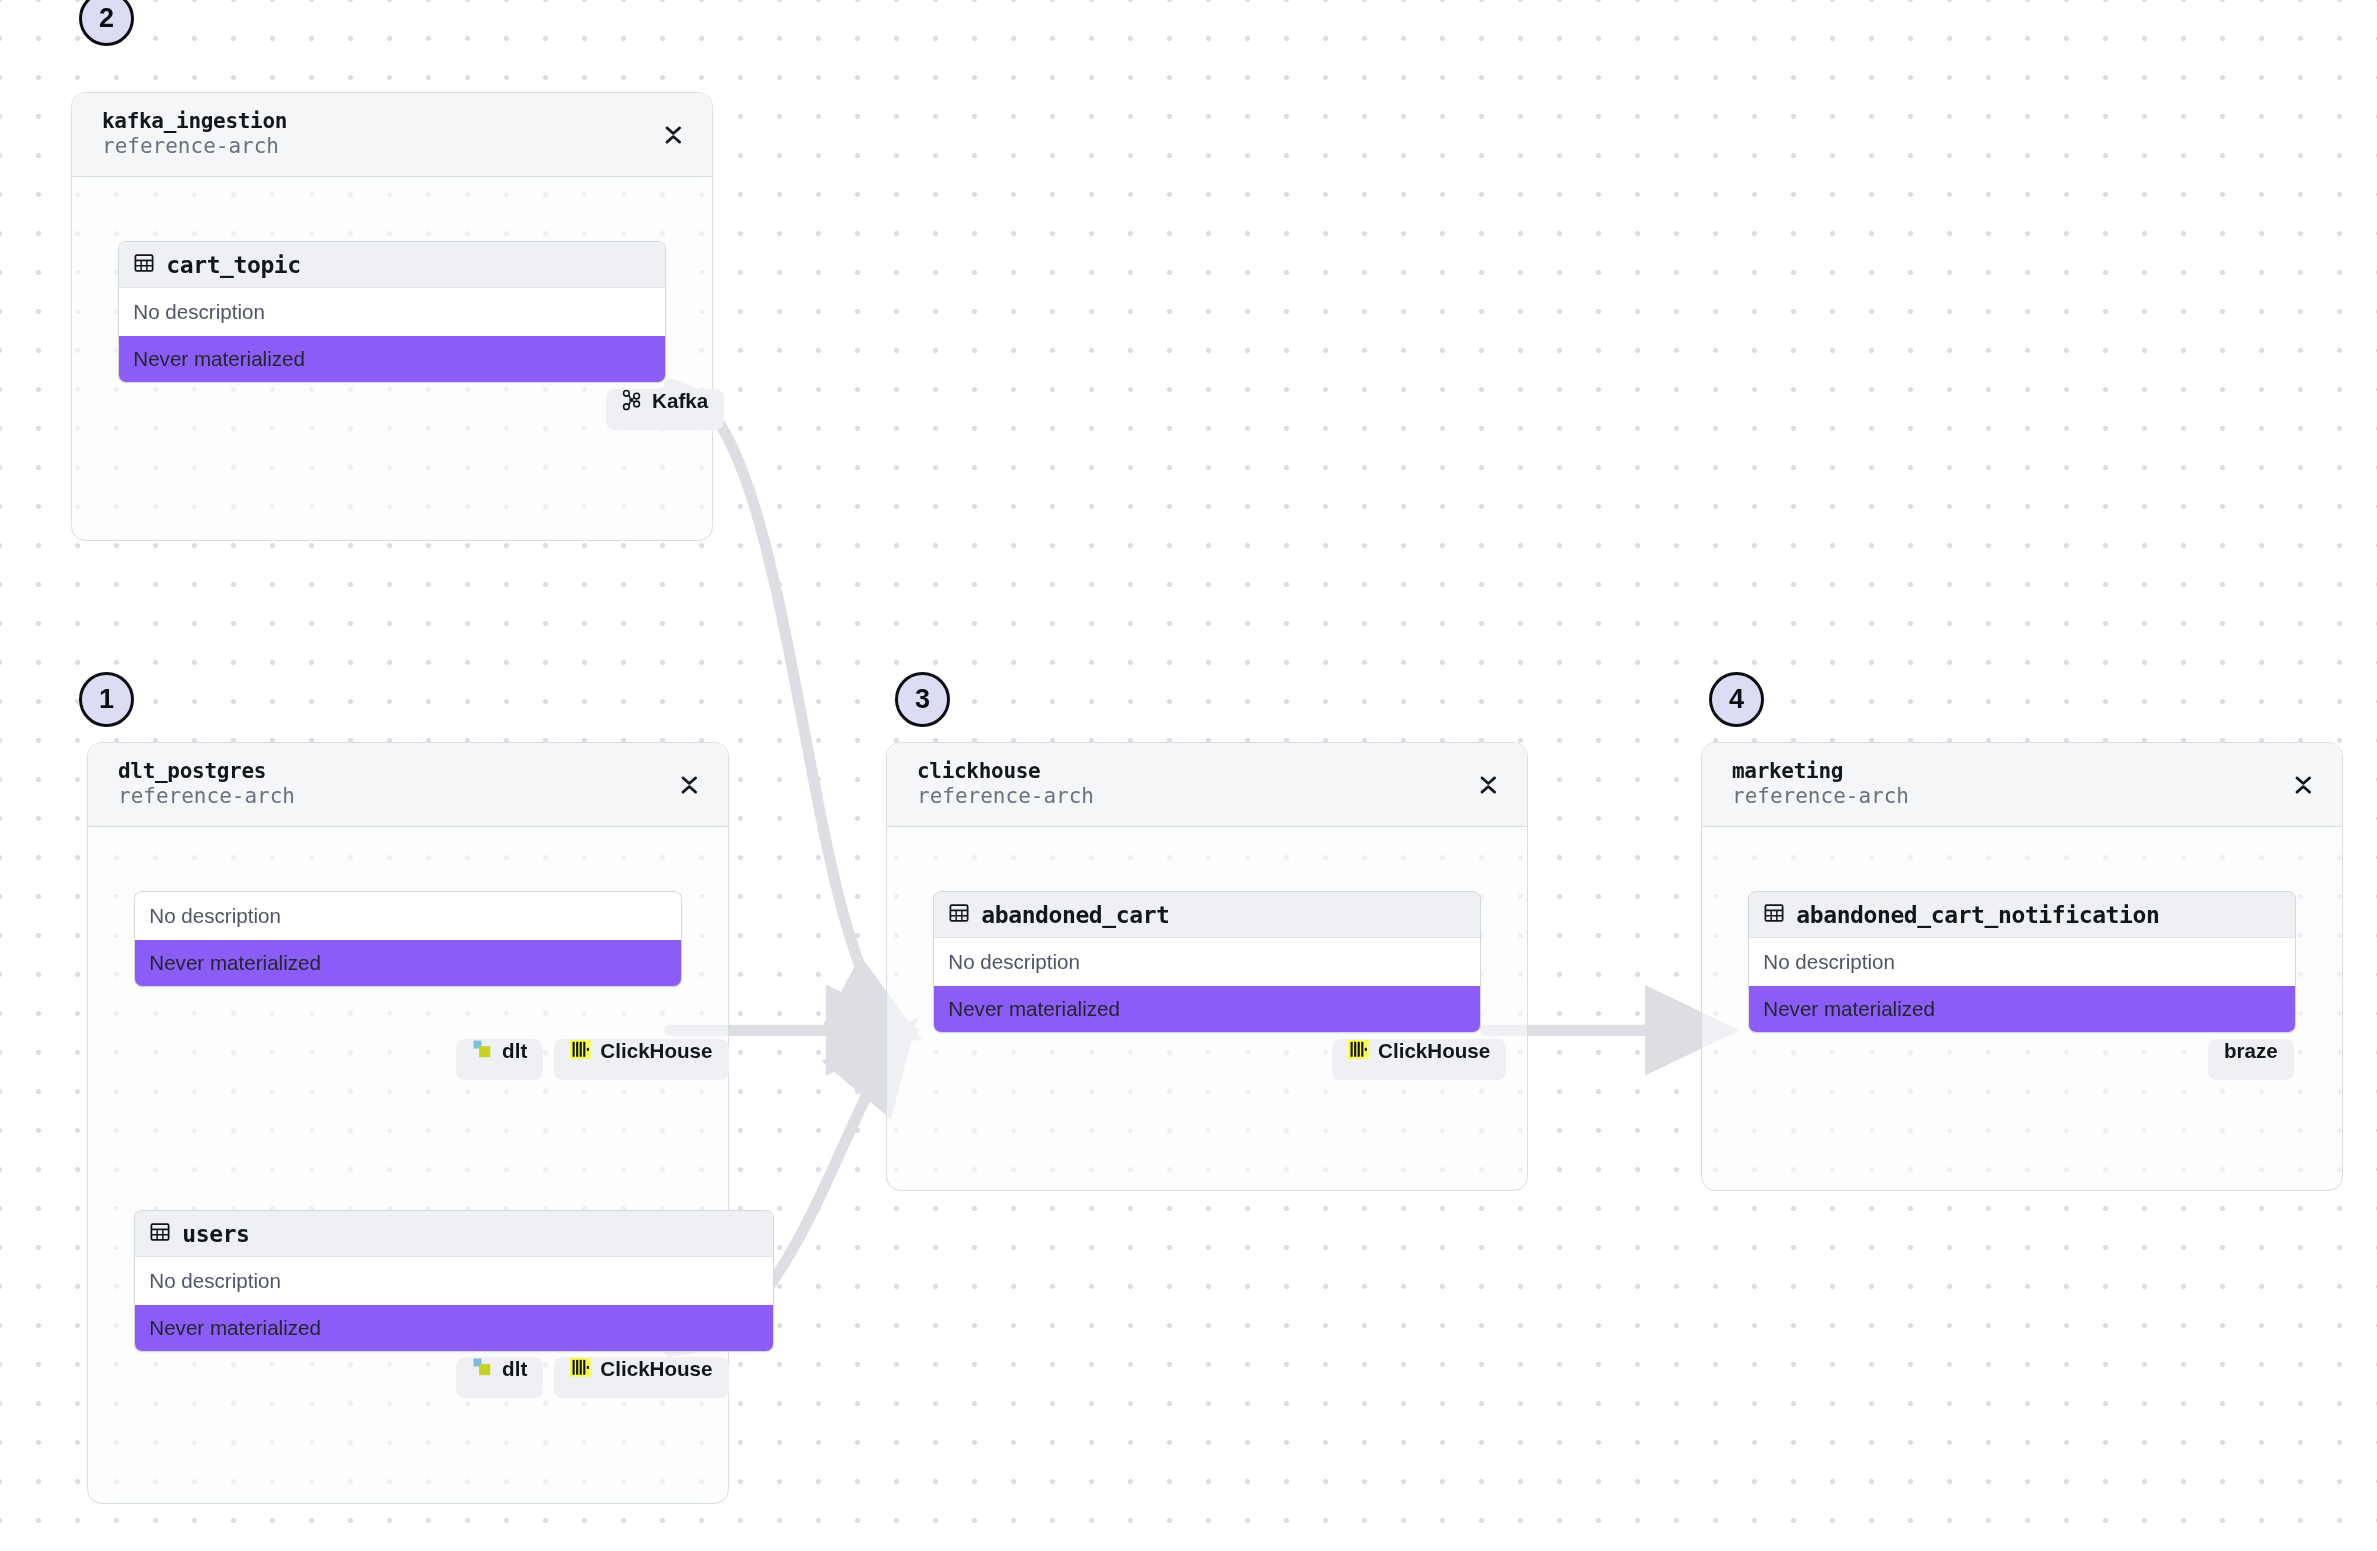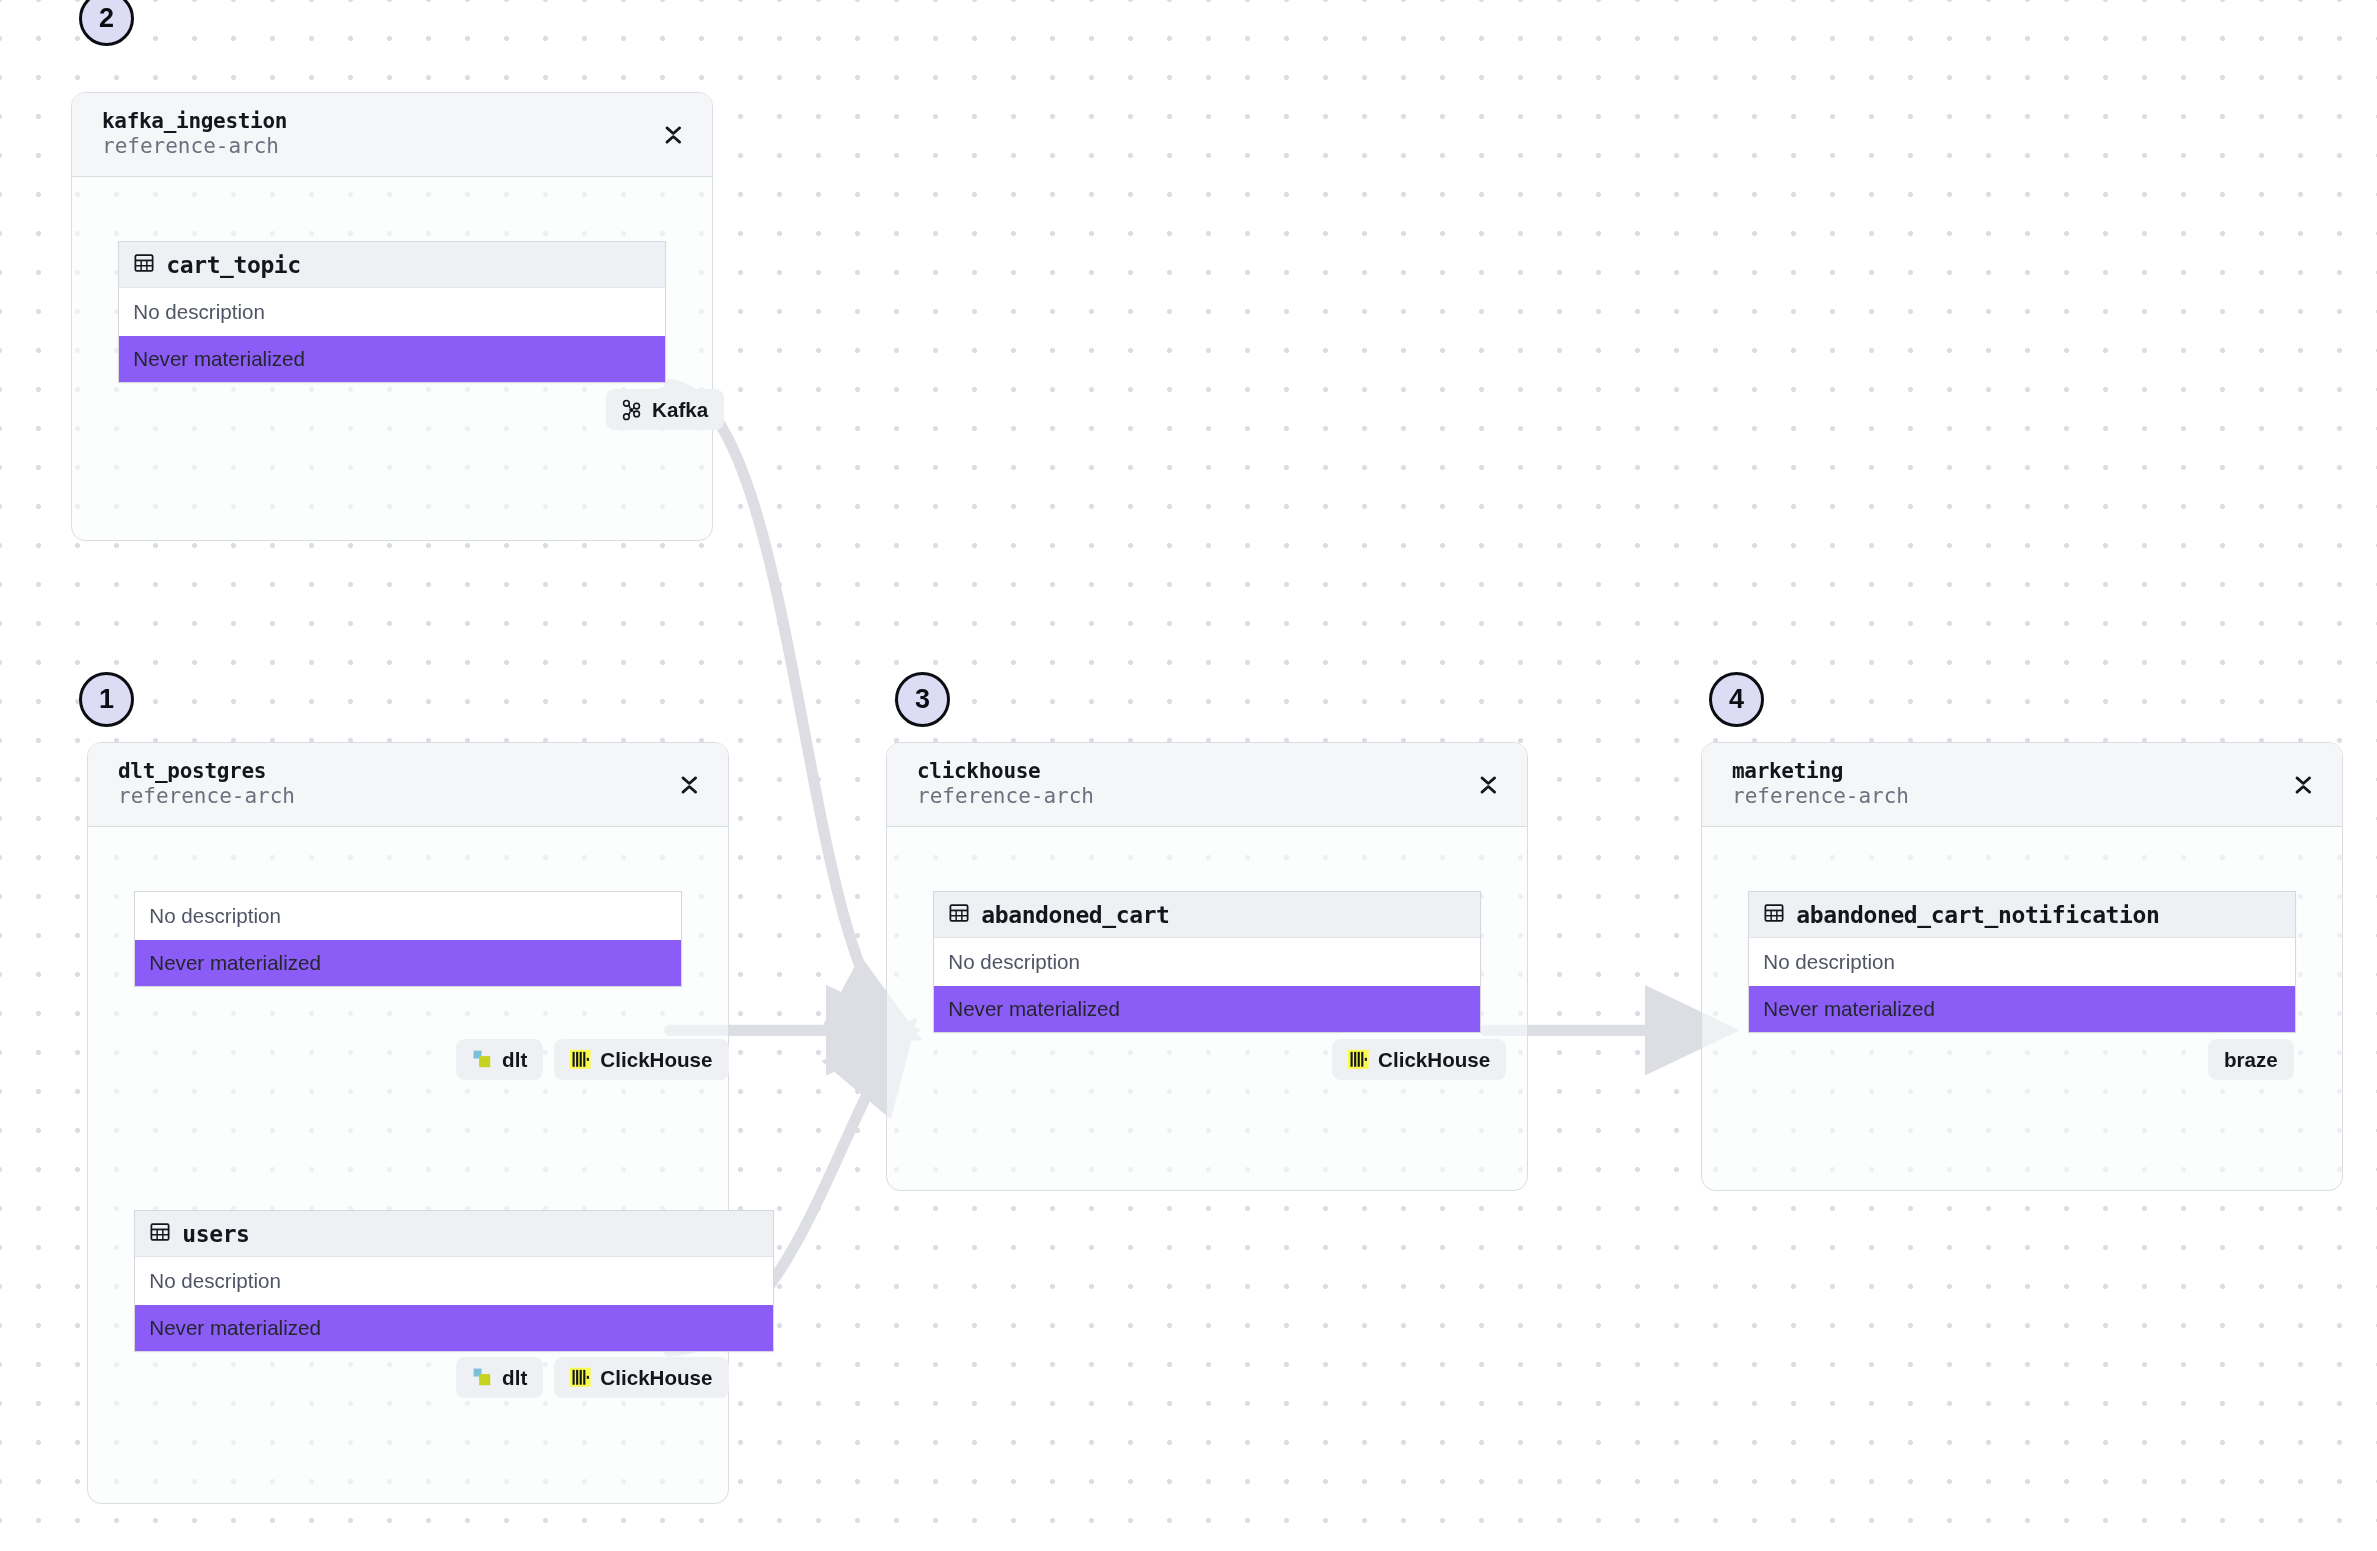--- a/index.html
+++ b/index.html
@@ -73,21 +73,21 @@
   }
   .collapse-icon svg { display: block; }
 
   .group-body { position: relative; height: calc(100% - 84px); }
 
   
   .tnode {
     position: absolute;
     box-sizing: border-box;
     border: 1.6px solid #d5d8e0;
-    border-radius: 0;
+    border-radius: 8px;
     overflow: hidden;
     background: #ffffff;
     box-shadow: 0 0.8px 1.6px rgba(22,25,35,0.05);
     z-index: 3;
   }
   .tnode-head {
     box-sizing: border-box;
     background: #eef0f3;
     border-bottom: 0.8px solid #e2e4ea;
     height: 46px;
@@ -128,21 +128,21 @@
   
   .badges {
     position: absolute;
     display: flex;
     gap: 11px;
     align-items: center;
     z-index: 3;
   }
   .badge {
     display: inline-flex;
-    align-items: center;
+    align-items: flex-start;
     gap: 9.5px;
     height: 41px;
     padding: 0 16px;
     border-radius: 8.7px;
     background: #eef0f3;
     font-size: 20.6px;
     font-weight: 700;
     color: #14161d;
     white-space: nowrap;
     cursor: pointer;

